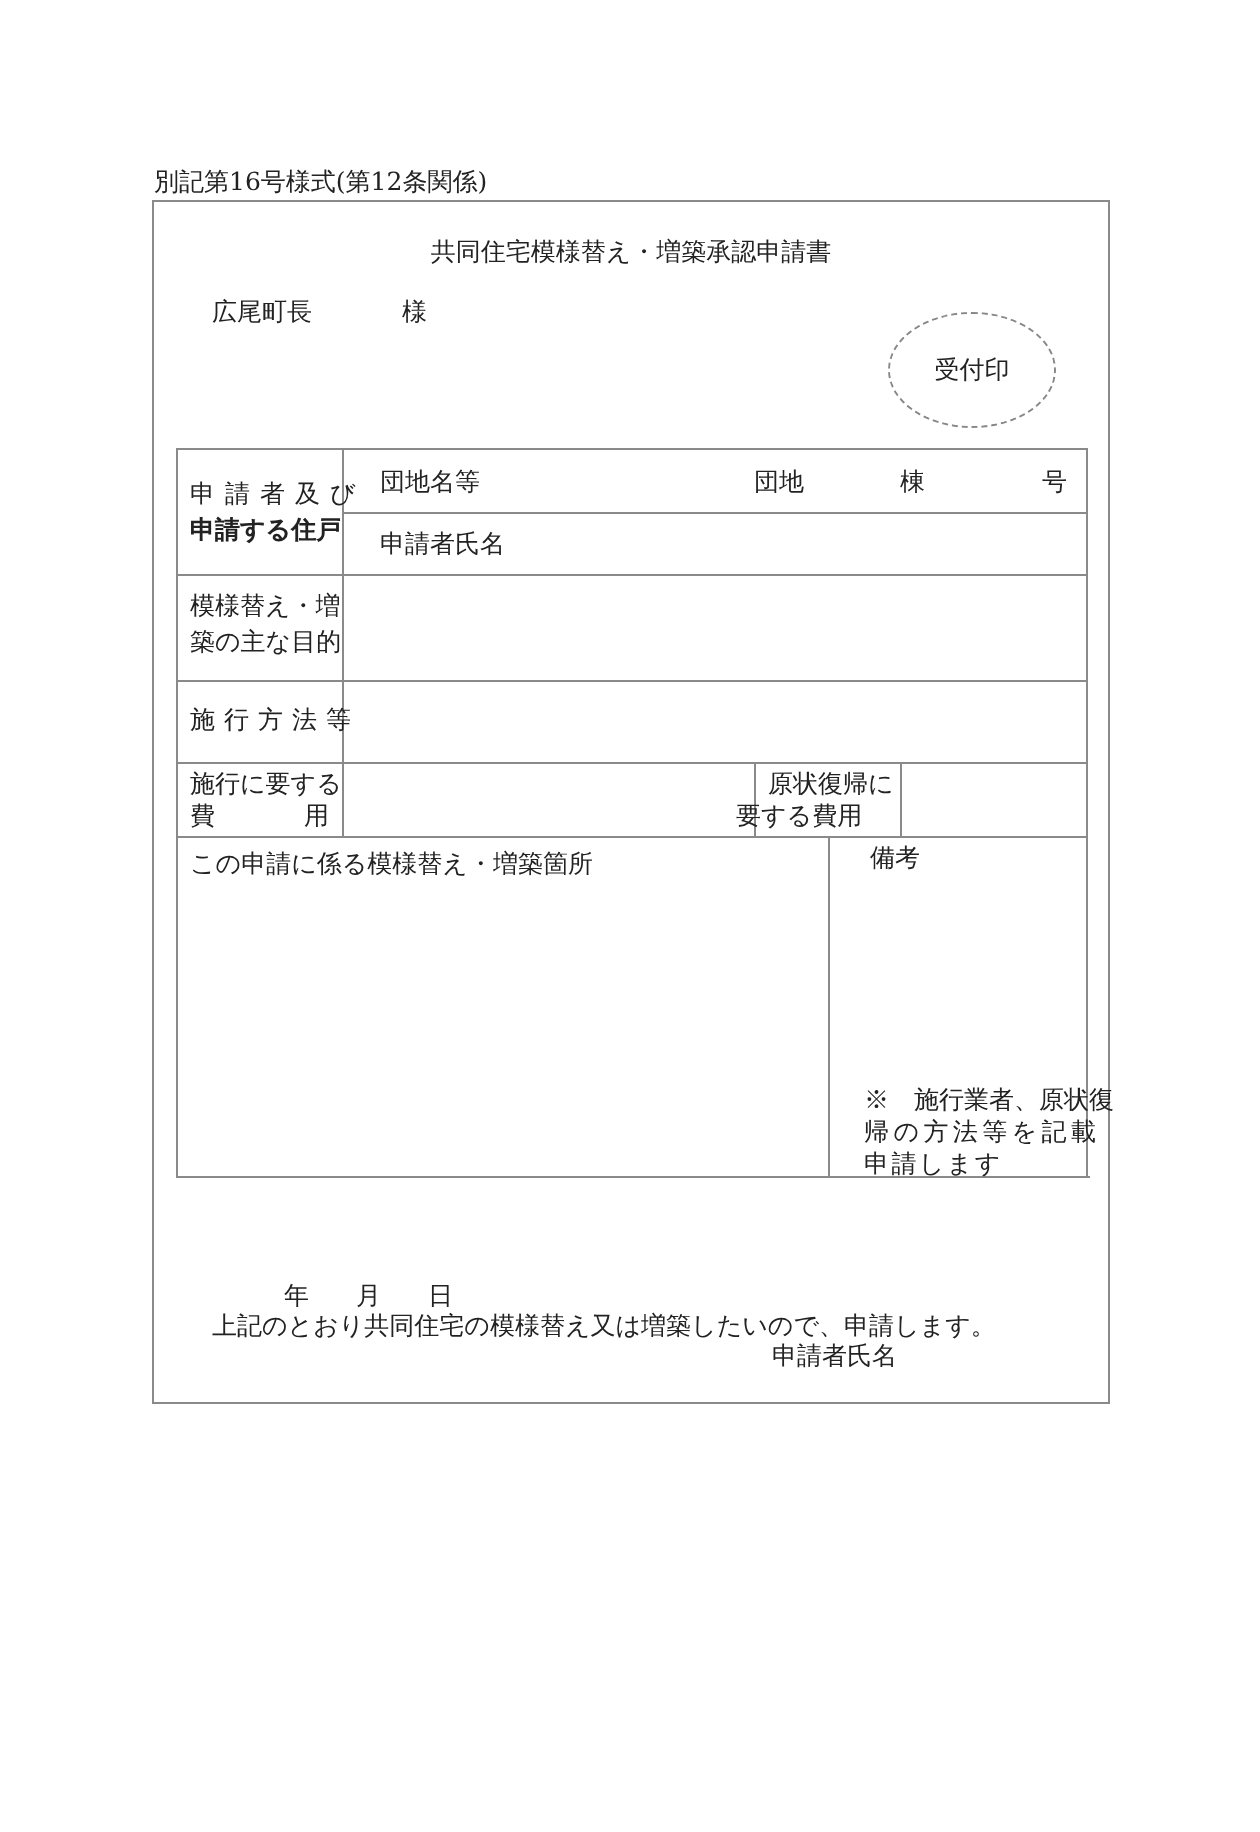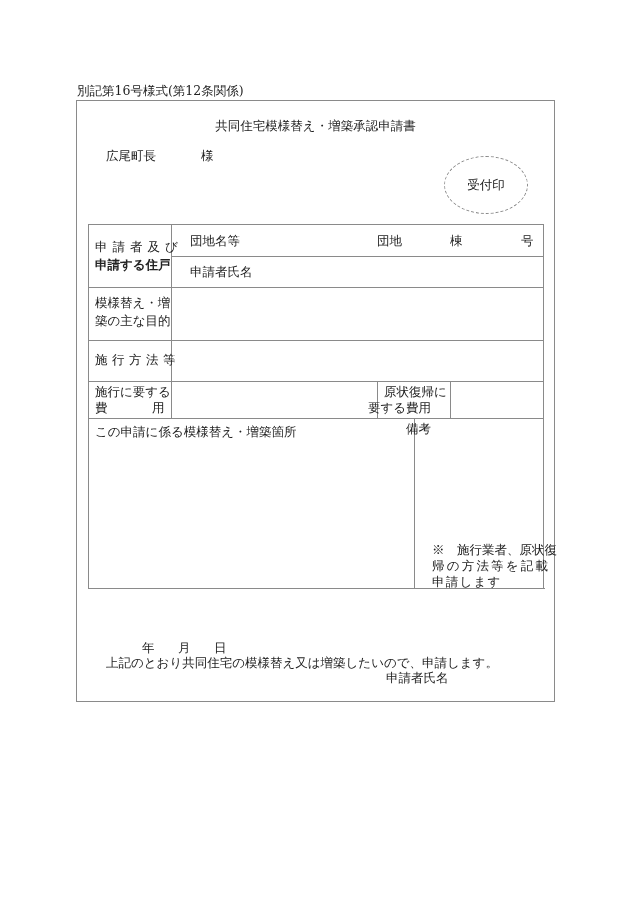--- a/index.html
+++ b/index.html
@@ -132,21 +132,21 @@
   <div class="cell-text" style="left:152px; top:399px;">用</div>
   <div class="cell-text" style="left:178px; top:386px; width:193px; height:28px;"></div>
 
   <div class="cell-text" style="left:384px; top:383px;">原状復帰に</div>
   <div class="cell-text" style="left:368px; top:399px;">要する費用</div>
   <div class="cell-text" style="left:456px; top:386px; width:82px; height:28px;"></div>
 
   <div class="cell-text" style="left:95px; top:423px;">この申請に係る模様替え・増築箇所</div>
   <div class="cell-text" style="left:95px; top:442px; width:312px; height:140px;"></div>
 
-  <div class="cell-text" style="left:406px; top:420px;">備考</div>
+  <div class="cell-text" style="left:435px; top:420px;">備考</div>
   <div class="cell-text" style="left:432px; top:541px;">※　施行業者、原状復</div>
   <div class="cell-text" style="left:432px; top:557px; letter-spacing:2.2px;">帰の方法等を記載</div>
   <div class="cell-text" style="left:432px; top:573px; letter-spacing:1.2px;">申請します</div>
 </div>
 
 <div class="abs statement">上記のとおり共同住宅の模様替え又は増築したいので、申請します。</div>
 
 <div class="abs date-year">年</div>
 <div class="abs date-month">月</div>
 <div class="abs date-day">日</div>

